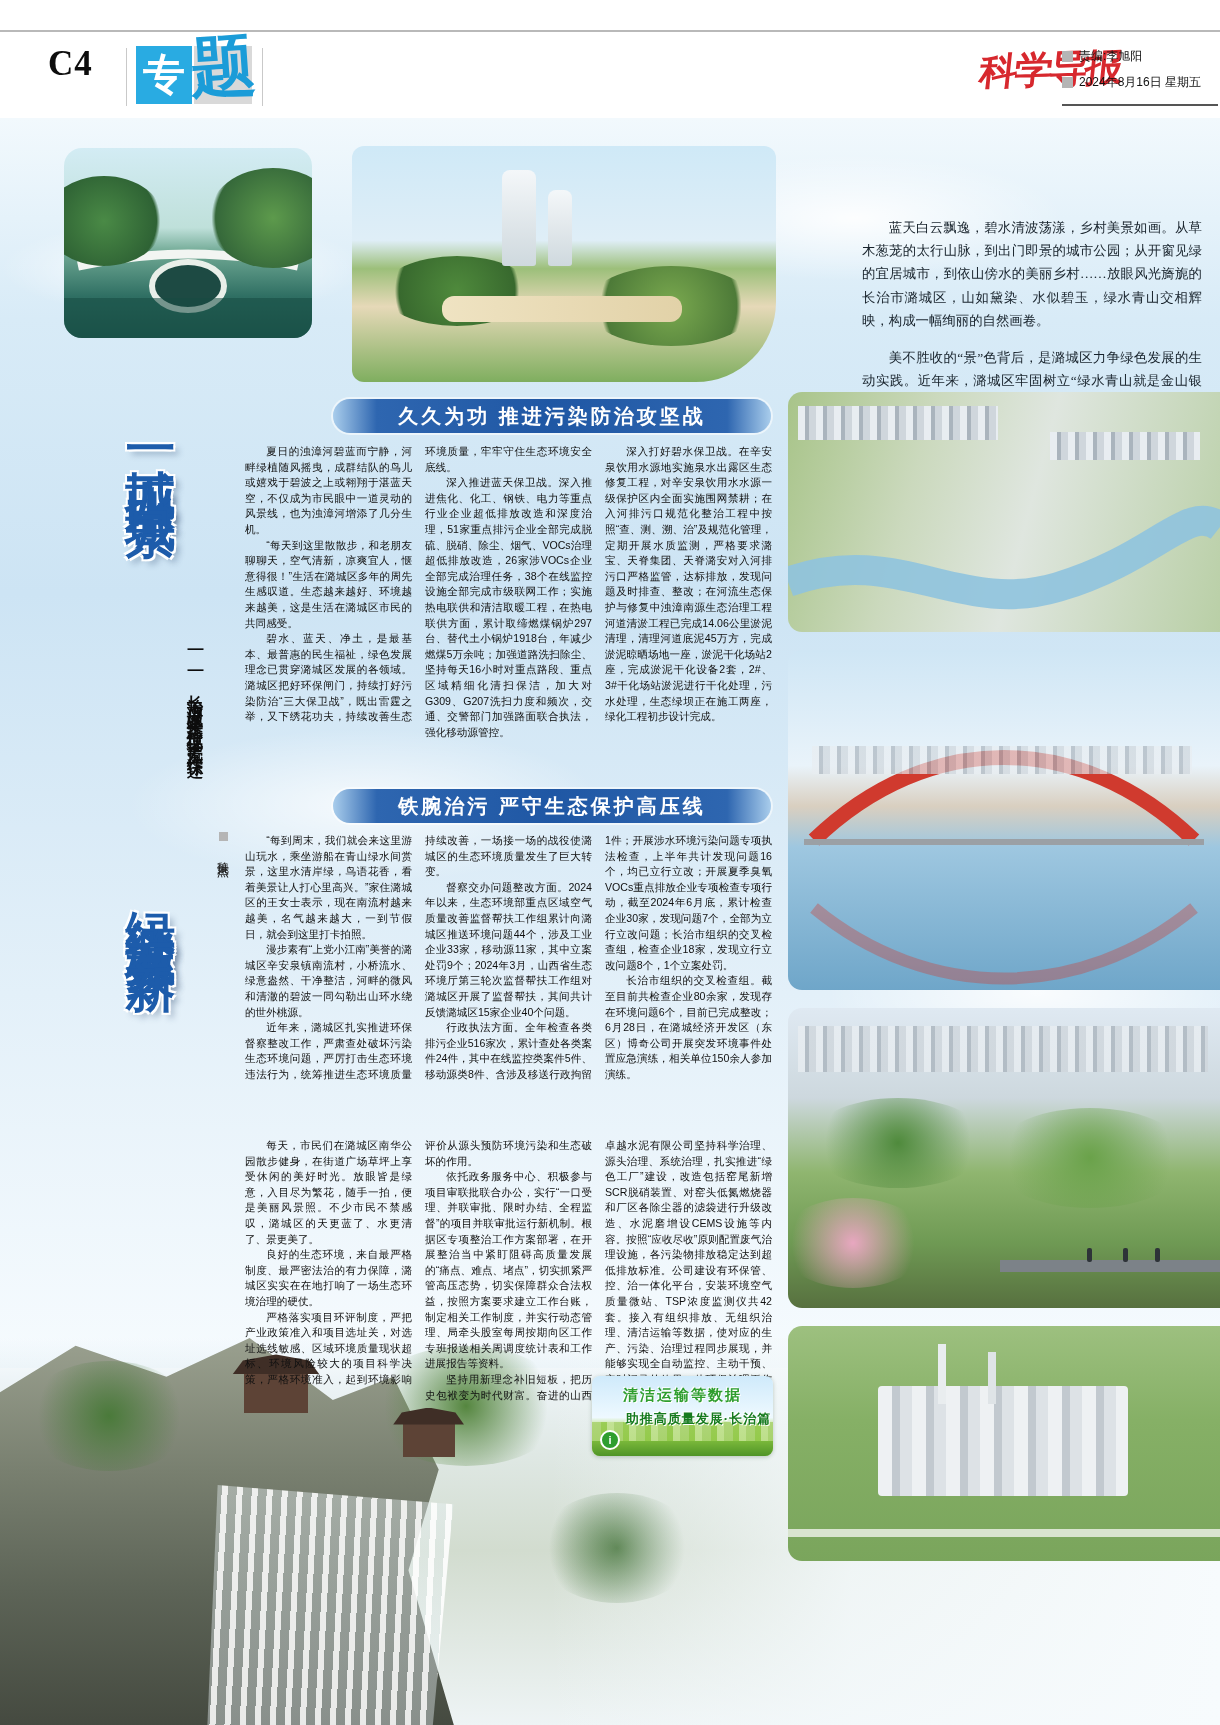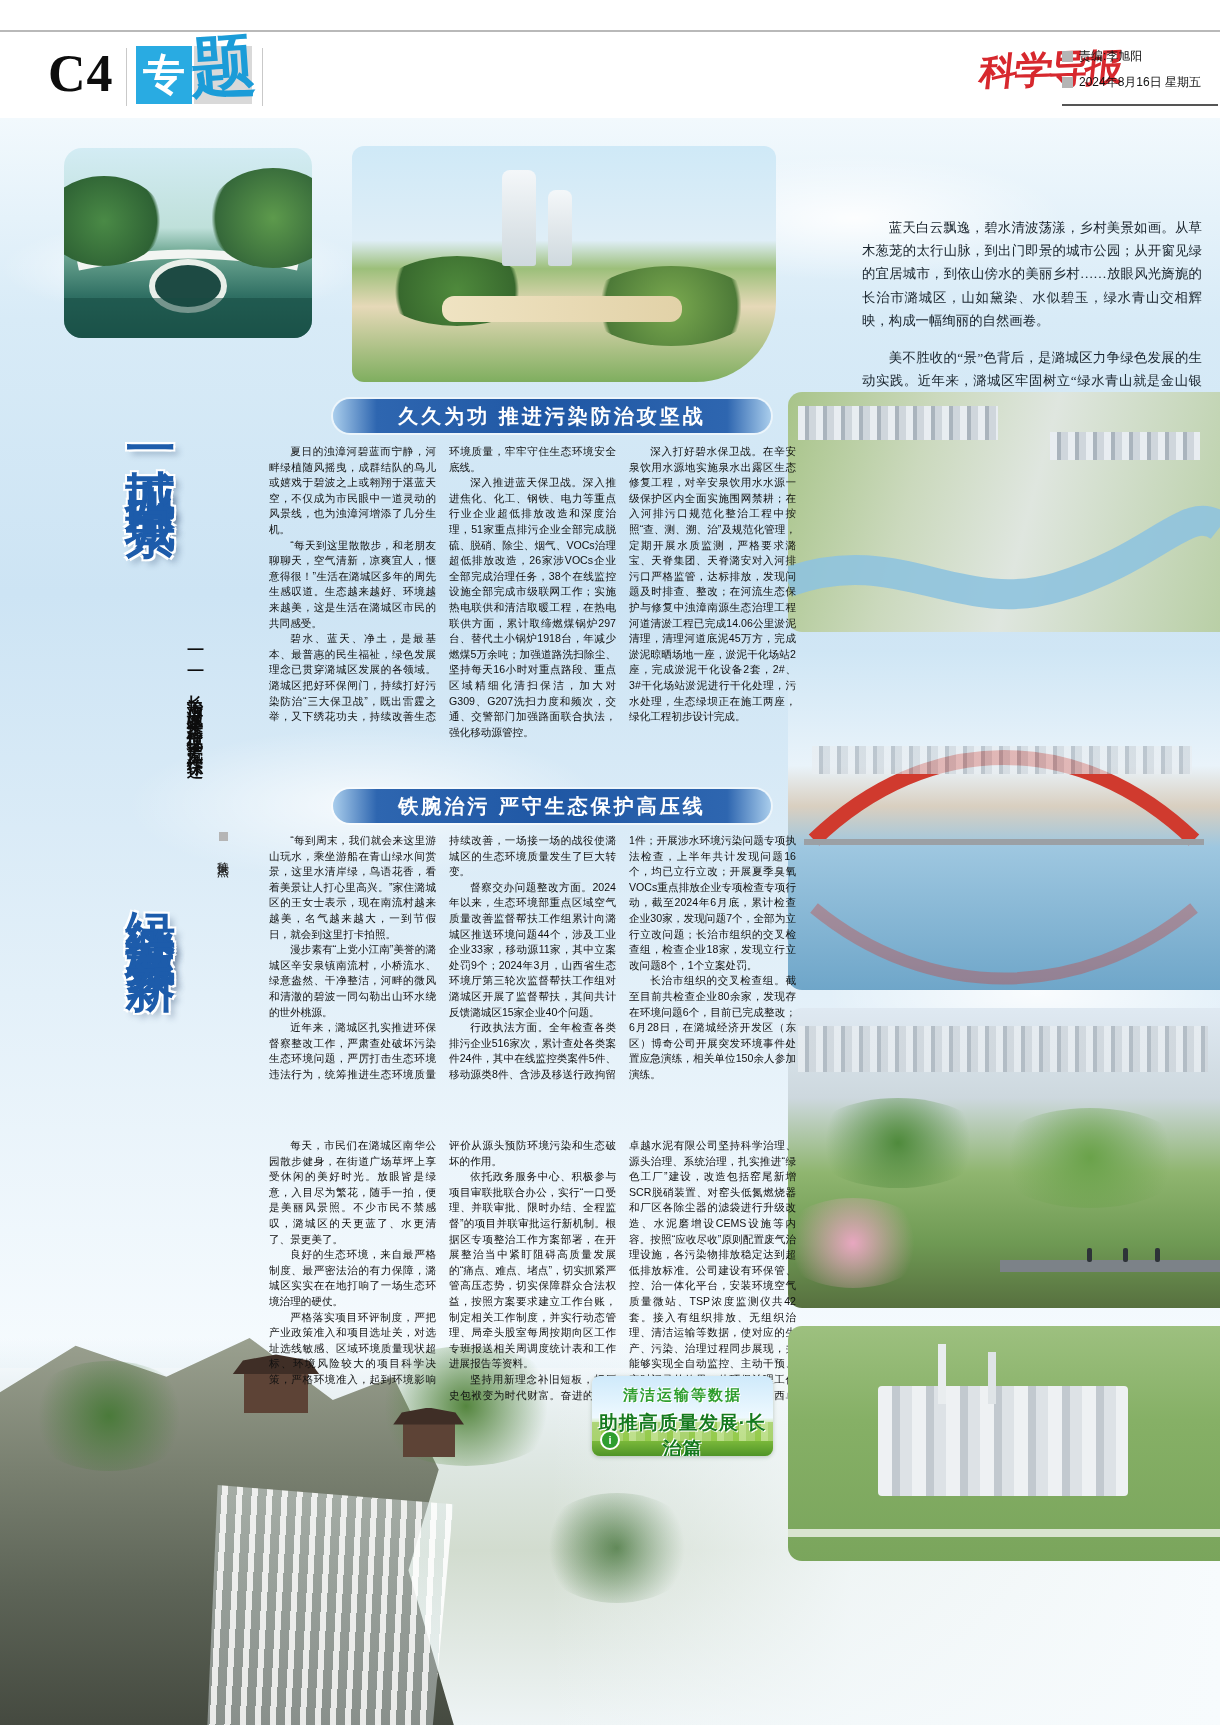--- a/index.html
+++ b/index.html
@@ -9,21 +9,21 @@
   .sky{position:absolute;left:0;top:118px;width:1220px;height:1250px;
     background-image:
       radial-gradient(ellipse 260px 70px at 15% 12%, rgba(255,255,255,.95), rgba(255,255,255,0) 70%),
       radial-gradient(ellipse 300px 90px at 70% 8%, rgba(255,255,255,.9), rgba(255,255,255,0) 70%),
       radial-gradient(ellipse 340px 110px at 30% 55%, rgba(255,255,255,.75), rgba(255,255,255,0) 70%),
       radial-gradient(ellipse 300px 100px at 85% 70%, rgba(255,255,255,.8), rgba(255,255,255,0) 70%),
       linear-gradient(180deg,#f2f9fd 0%,#d8ebf7 16%,#cde4f4 38%,#e3f0f9 70%,#f6fbfe 100%);}
   
   .toprule{position:absolute;left:0;top:30px;width:1220px;height:2px;background:#b9b9b9;}
   .pagec4{position:absolute;left:48px;top:44px;font-family:"Liberation Serif","DejaVu Serif",serif;
-    font-weight:900;font-size:52px;color:#0d0d0d;letter-spacing:1px;}
+    font-weight:900;font-size:35px;color:#0d0d0d;letter-spacing:1px;}
   .hdiv1{position:absolute;left:126px;top:48px;width:1px;height:58px;background:#c9c9c9;}
   .hdiv2{position:absolute;left:262px;top:48px;width:1px;height:58px;background:#c9c9c9;}
   .logo1{position:absolute;left:136px;top:46px;width:56px;height:58px;background:#29abe2;
     color:#fff;font-weight:900;font-size:42px;display:flex;align-items:center;justify-content:center;}
   .logo2{position:absolute;left:194px;top:46px;width:58px;height:58px;background:#d9d9d9;}
   .logo2 span{position:absolute;left:-4px;top:-12px;font-size:66px;line-height:66px;font-weight:900;
     color:#1b9cd8;font-family:"Liberation Serif","DejaVu Serif",serif;transform:rotate(-4deg);}
   .masthead{position:absolute;left:980px;top:44px;width:160px;color:#d7282e;
     font-family:"DejaVu Serif","Liberation Serif",serif;font-weight:900;font-size:38px;
     transform:skewX(-8deg) rotate(-2deg);letter-spacing:-3px;white-space:nowrap;}
@@ -84,37 +84,37 @@
   .vby{position:absolute;left:214px;top:832px;writing-mode:vertical-rl;text-orientation:mixed;
     color:#222;font-size:12px;letter-spacing:2px;}
   .vby .sq{width:9px;height:9px;margin:0 0 6px 0;}
   
   .pill{position:absolute;left:333px;width:438px;height:34px;border-radius:17px;
     background:linear-gradient(90deg,#a9cdec 0%,#2e66b0 10%,#1f57a4 50%,#2e66b0 90%,#a9cdec 100%);
     color:#fff;font-weight:900;font-size:20px;letter-spacing:3px;
     display:flex;align-items:center;justify-content:center;box-shadow:0 0 0 2px rgba(255,255,255,.55);}
   .pill1{top:399px;text-align:center;} .pill2{top:789px;} .pill3{top:1094px;}
   .cols{position:absolute;left:245px;width:527px;column-count:3;column-gap:13px;column-fill:auto;
-    font-size:10.6px;line-height:15.6px;color:#101010;text-align:justify;overflow:hidden;z-index:5;margin-left:24px;}
+    font-size:10.6px;line-height:15.6px;color:#101010;text-align:justify;overflow:hidden;z-index:5;}
   .cols1{top:444px;height:298px;}
   .cols2{top:833px;height:252px;}
   .cols3{top:1138px;height:276px;}
   .cols p{margin:0;text-indent:2em;}
   
   .badge{position:absolute;left:592px;top:1376px;width:181px;height:80px;border-radius:8px;z-index:7;
     overflow:hidden;background:linear-gradient(180deg,#cfeafb 0%,#eef9ff 52%,#cde7a8 60%,#9ccf55 100%);
     box-shadow:0 1px 4px rgba(60,90,60,.3);}
   .badge-skyline{position:absolute;left:0;bottom:14px;width:100%;height:20px;opacity:.8;
     background:repeating-linear-gradient(90deg,#a5d06a 0 9px,#8cc63f 9px 15px,#bfe08e 15px 22px);}
   .badge-grass{position:absolute;left:0;bottom:0;width:100%;height:15px;
     background:linear-gradient(180deg,#7ab83a,#4f9427);}
   .badge-l1{position:absolute;left:0;top:10px;width:100%;text-align:center;font-weight:900;
     font-size:15px;color:#2f9e2f;letter-spacing:2px;text-shadow:1px 1px 0 #fff,-1px -1px 0 #fff;}
-  .badge-l2{position:absolute;left:0;top:34px;width:100%;text-align:center;font-weight:900;
-    font-size:19px;color:#157a1e;letter-spacing:1px;text-shadow:1px 1px 0 #fff,-1px -1px 0 #fff;}
+  .badge-l2{position:absolute;left:16px;top:34px;width:100%;text-align:center;font-weight:900;
+    font-size:13px;color:#157a1e;letter-spacing:1px;text-shadow:1px 1px 0 #fff,-1px -1px 0 #fff;}
   .badge-dot{position:absolute;left:8px;bottom:6px;width:16px;height:16px;border-radius:50%;
     background:#2f9e2f;border:2px solid #fff;color:#fff;font-size:11px;font-weight:900;
     display:flex;align-items:center;justify-content:center;}
   svg{display:block;}
 </style>
 </head>
 <body>
 
 <div id="page">
   <div class="sky"></div>

